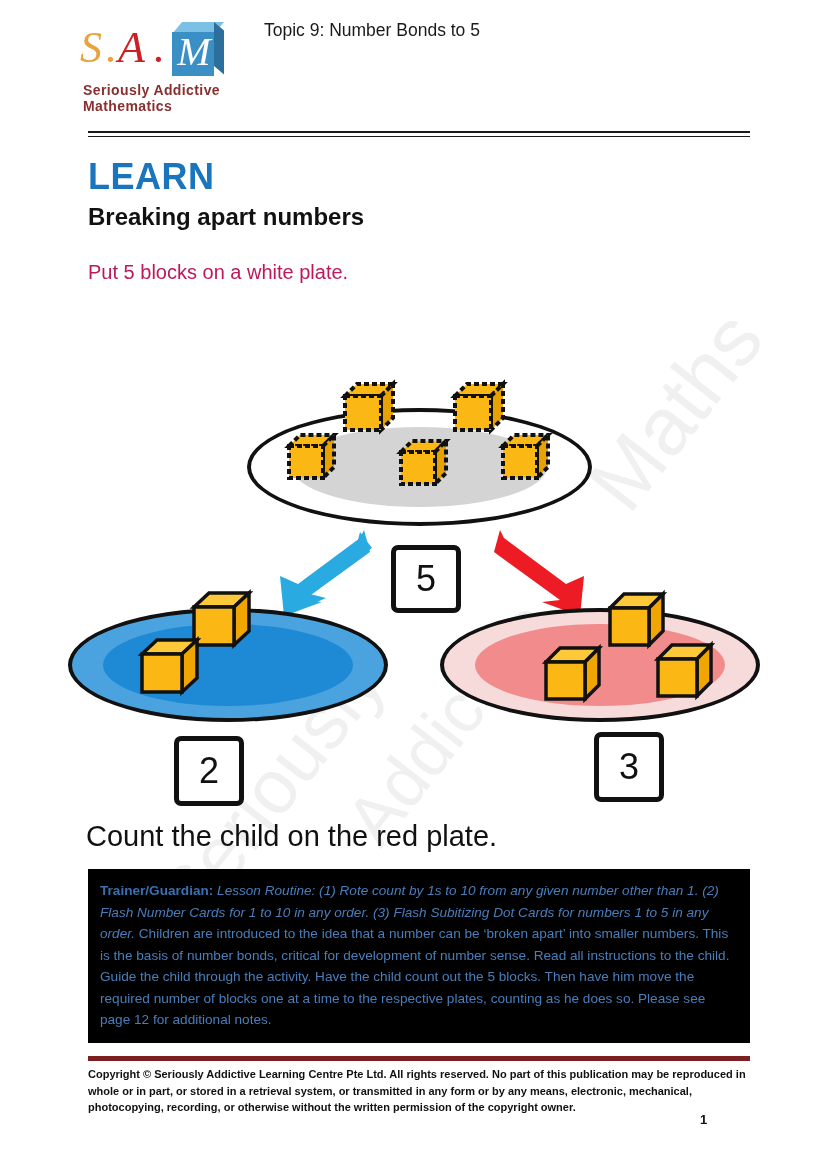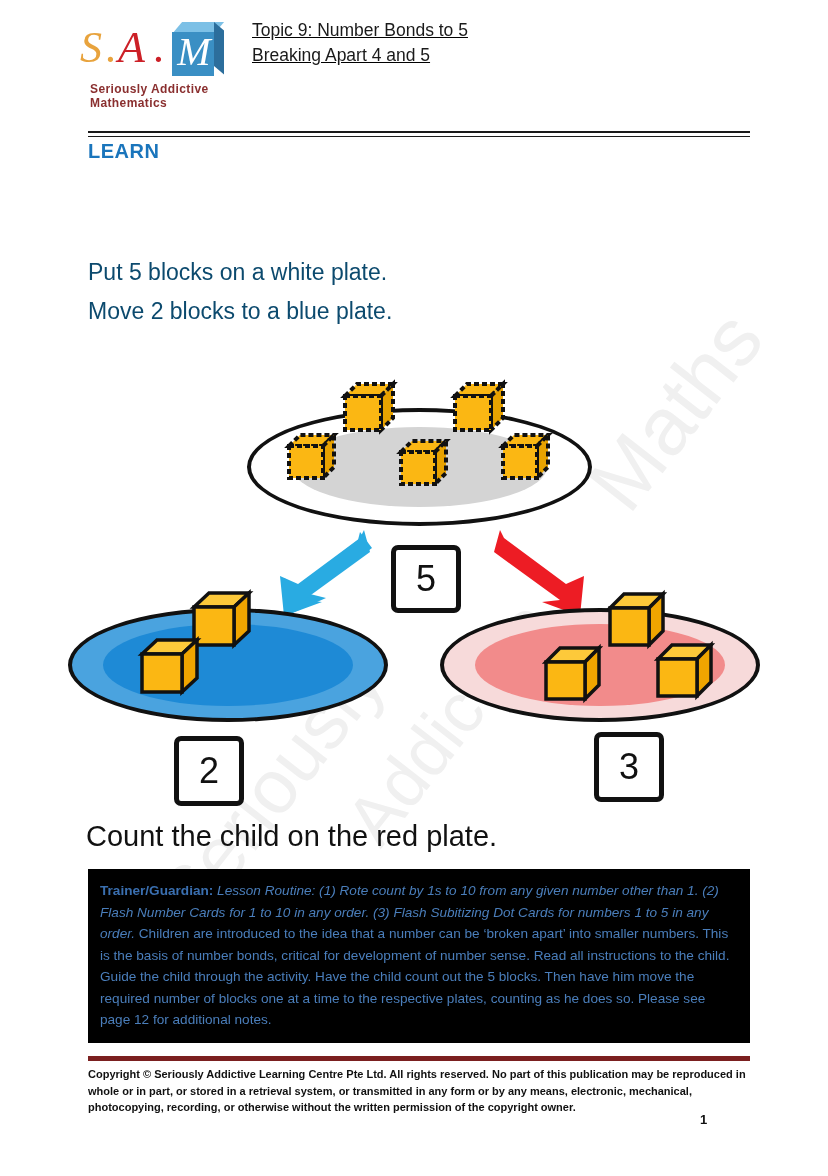--- a/index.html
+++ b/index.html
@@ -121,35 +121,34 @@
     width: 40px;
     text-align: center;
     color: #ffffff;
     font-family: "Liberation Serif", serif;
     font-style: italic;
     font-size: 40px;
     line-height: 44px;
   }
   .logo-tagline {
     position: absolute;
-    left: 12px;
+    left: 5px;
     top: 60px;
     width: 150px;
     color: #8a2f2f;
-    font-size: 12px;
+    font-size: 14px;
     font-weight: bold;
     letter-spacing: 0.4px;
     font-family: "Liberation Sans", sans-serif;
   }
 
   .header-lines {
     position: absolute;
-    left: 252px;
+    left: 264px;
     top: 18px;
-    text-decoration: underline;
   }
   .header-line {
     font-family: "Liberation Sans", sans-serif;
     font-size: 17.5px;
     line-height: 25px;
     color: #1a1a1a;
     white-space: nowrap;
   }
 
   
@@ -167,22 +166,22 @@
   .rule-gap { height: 3px; }
   .rule-thin {
     height: 1px;
     background: #1a1a1a;
   }
 
   
   .learn {
     position: absolute;
     left: 88px;
-    top: 140px;
-    font-size: 20px;
+    top: 156px;
+    font-size: 36px;
     font-weight: bold;
     color: #1a75bc;
     letter-spacing: 0.5px;
     z-index: 2;
   }
   .subheading {
     position: absolute;
     left: 88px;
     top: 203px;
     font-size: 24px;
@@ -192,23 +191,23 @@
   }
 
   
   .instructions {
     position: absolute;
     left: 88px;
     top: 253px;
     z-index: 2;
   }
   .instr-line {
-    font-size: 23px;
+    font-size: 20px;
     line-height: 39px;
-    color: #0c4a6e;
+    color: #be185d;
     white-space: nowrap;
   }
 
   
   .diagram {
     position: absolute;
     left: 0;
     top: 380px;
     width: 828px;
     height: 440px;
@@ -376,35 +375,34 @@
           <div class="cube-side"></div>
           <div class="cube-face"></div>
           <div class="cube-m">M</div>
         </div>
       </div>
       <div class="logo-tagline">Seriously Addictive Mathematics</div>
     </div>
 
     <div class="header-lines">
       <div class="header-line">Topic 9: Number Bonds to 5</div>
-      <div class="header-line">Breaking Apart 4 and 5</div>
     </div>
   </div>
 
   <div class="rule-wrap">
     <div class="rule-thick"></div>
     <div class="rule-gap"></div>
     <div class="rule-thin"></div>
   </div>
 
   <div class="learn">LEARN</div>
+  <div class="subheading">Breaking apart numbers</div>
 
   <div class="instructions">
     <div class="instr-line">Put 5 blocks on a white plate.</div>
-    <div class="instr-line">Move 2 blocks to a blue plate.</div>
   </div>
 
   <div class="diagram">
 
     <div class="plate plate-white">
       <div class="plate-outer"></div>
       <div class="plate-inner"></div>
     </div>
 
     <div class="cube" style="left:341px; top:0px;">

